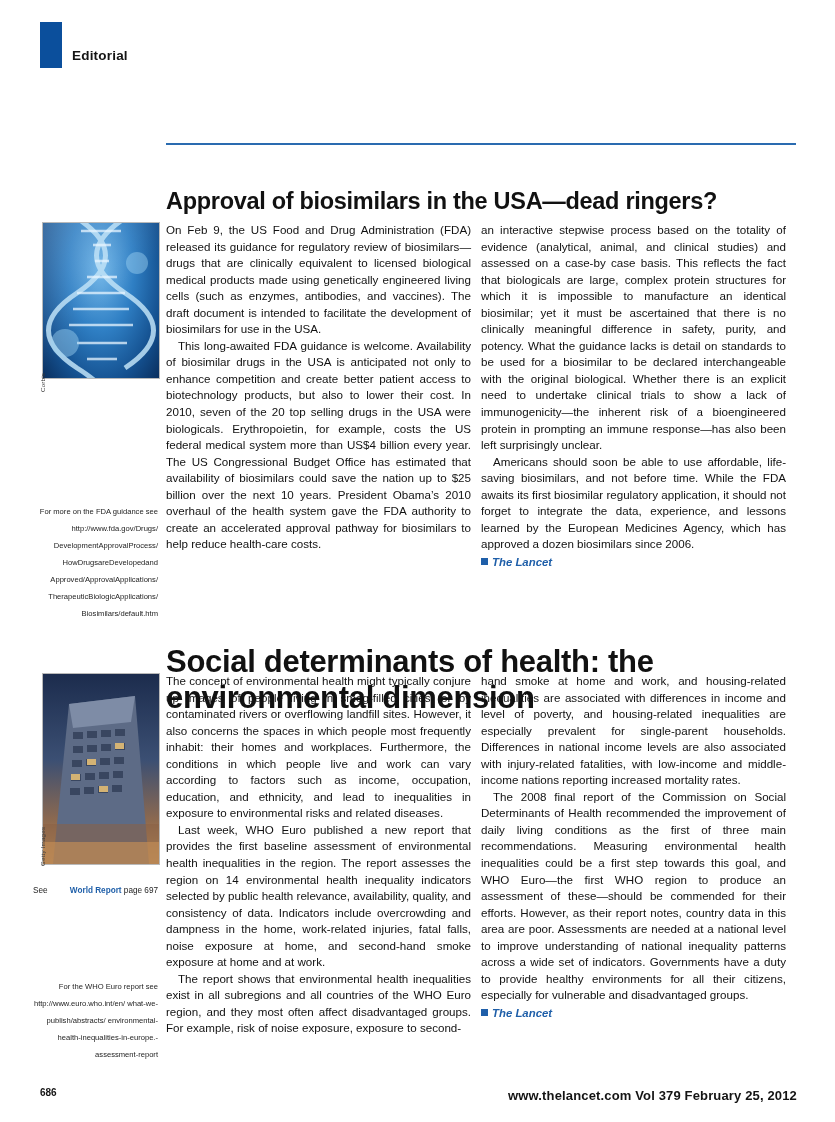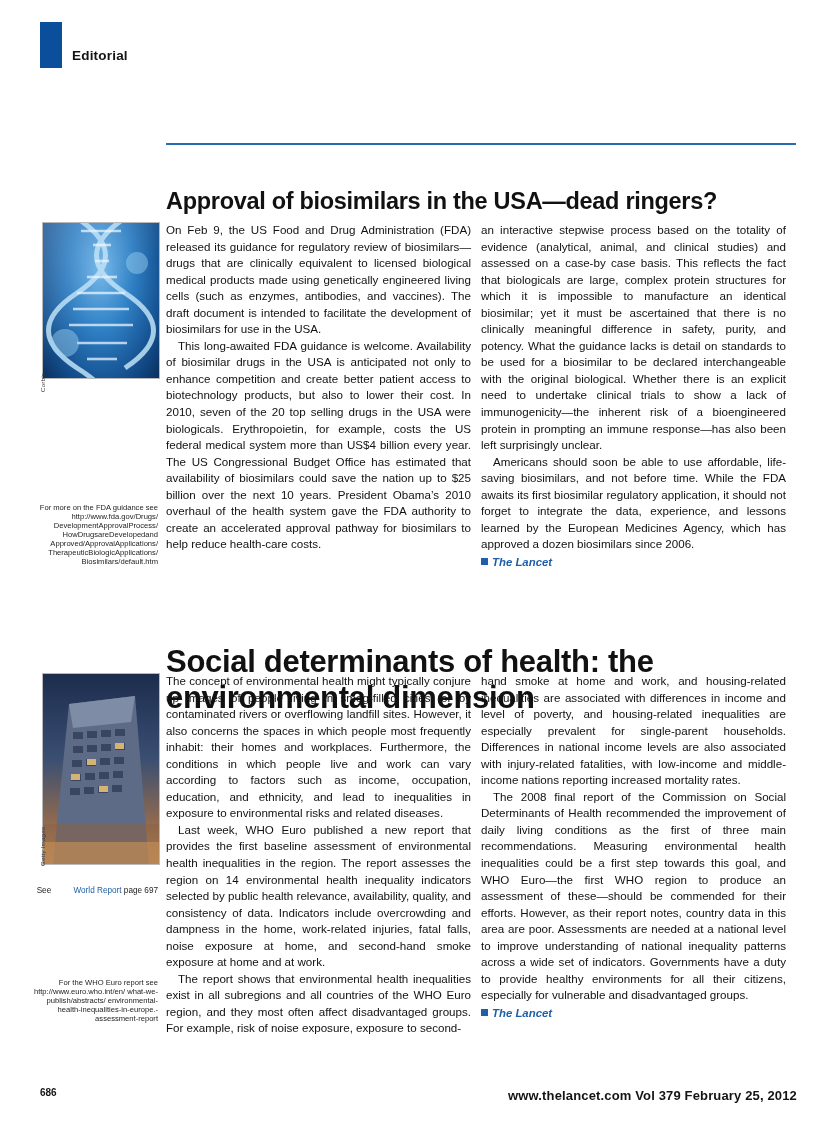--- a/index.html
+++ b/index.html
@@ -142,39 +142,39 @@
     white-space: nowrap;
   }
   #credit-1 { left: 39px; top: 392px; }
   #credit-2 { left: 39px; top: 866px; }
 
   
   .margin-note {
     position: absolute;
     width: 126px;
     font-size: 7.6px;
-    line-height: 9px;
+    line-height: 17px;
     text-align: right;
     color: #232323;
   }
   #note-fda { left: 32px; top: 503px; }
   #note-who { left: 32px; top: 978px; }
 
   .see-line {
     position: absolute;
     left: 32px;
     top: 886px;
     width: 126px;
     text-align: right;
     font-size: 8.2px;
     color: #232323;
   }
   .see-line .link {
     color: #1f5fa9;
-    font-weight: normal;
+    font-weight: bold;
     padding-left: 20px;
   }
 
   
   .footer-page {
     position: absolute;
     left: 40px;
     top: 1087px;
     font-size: 10px;
     font-weight: bold;

